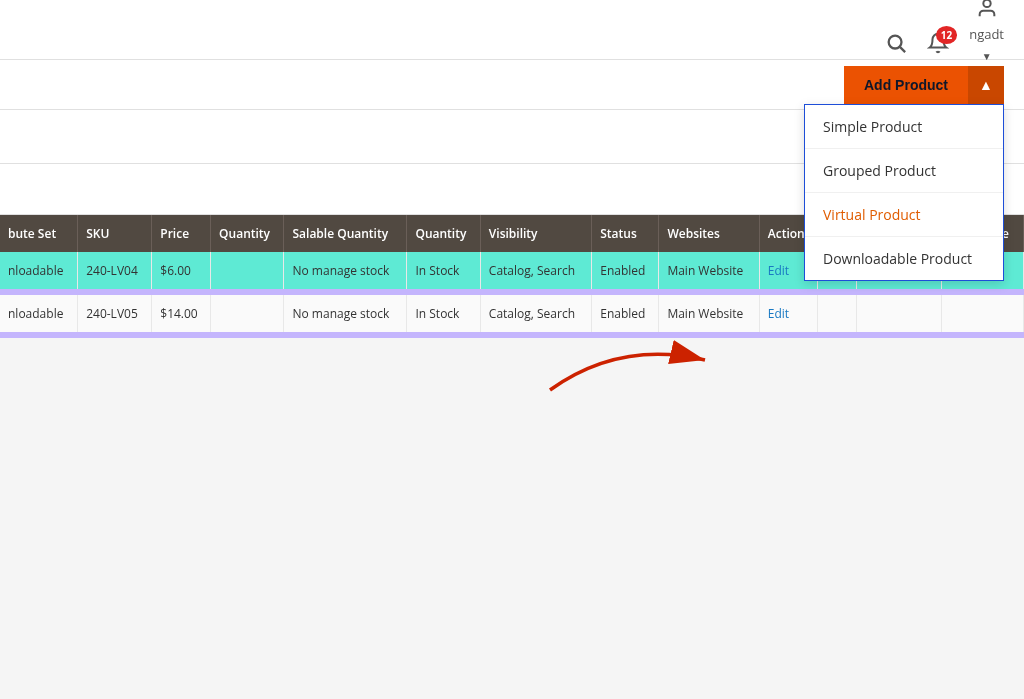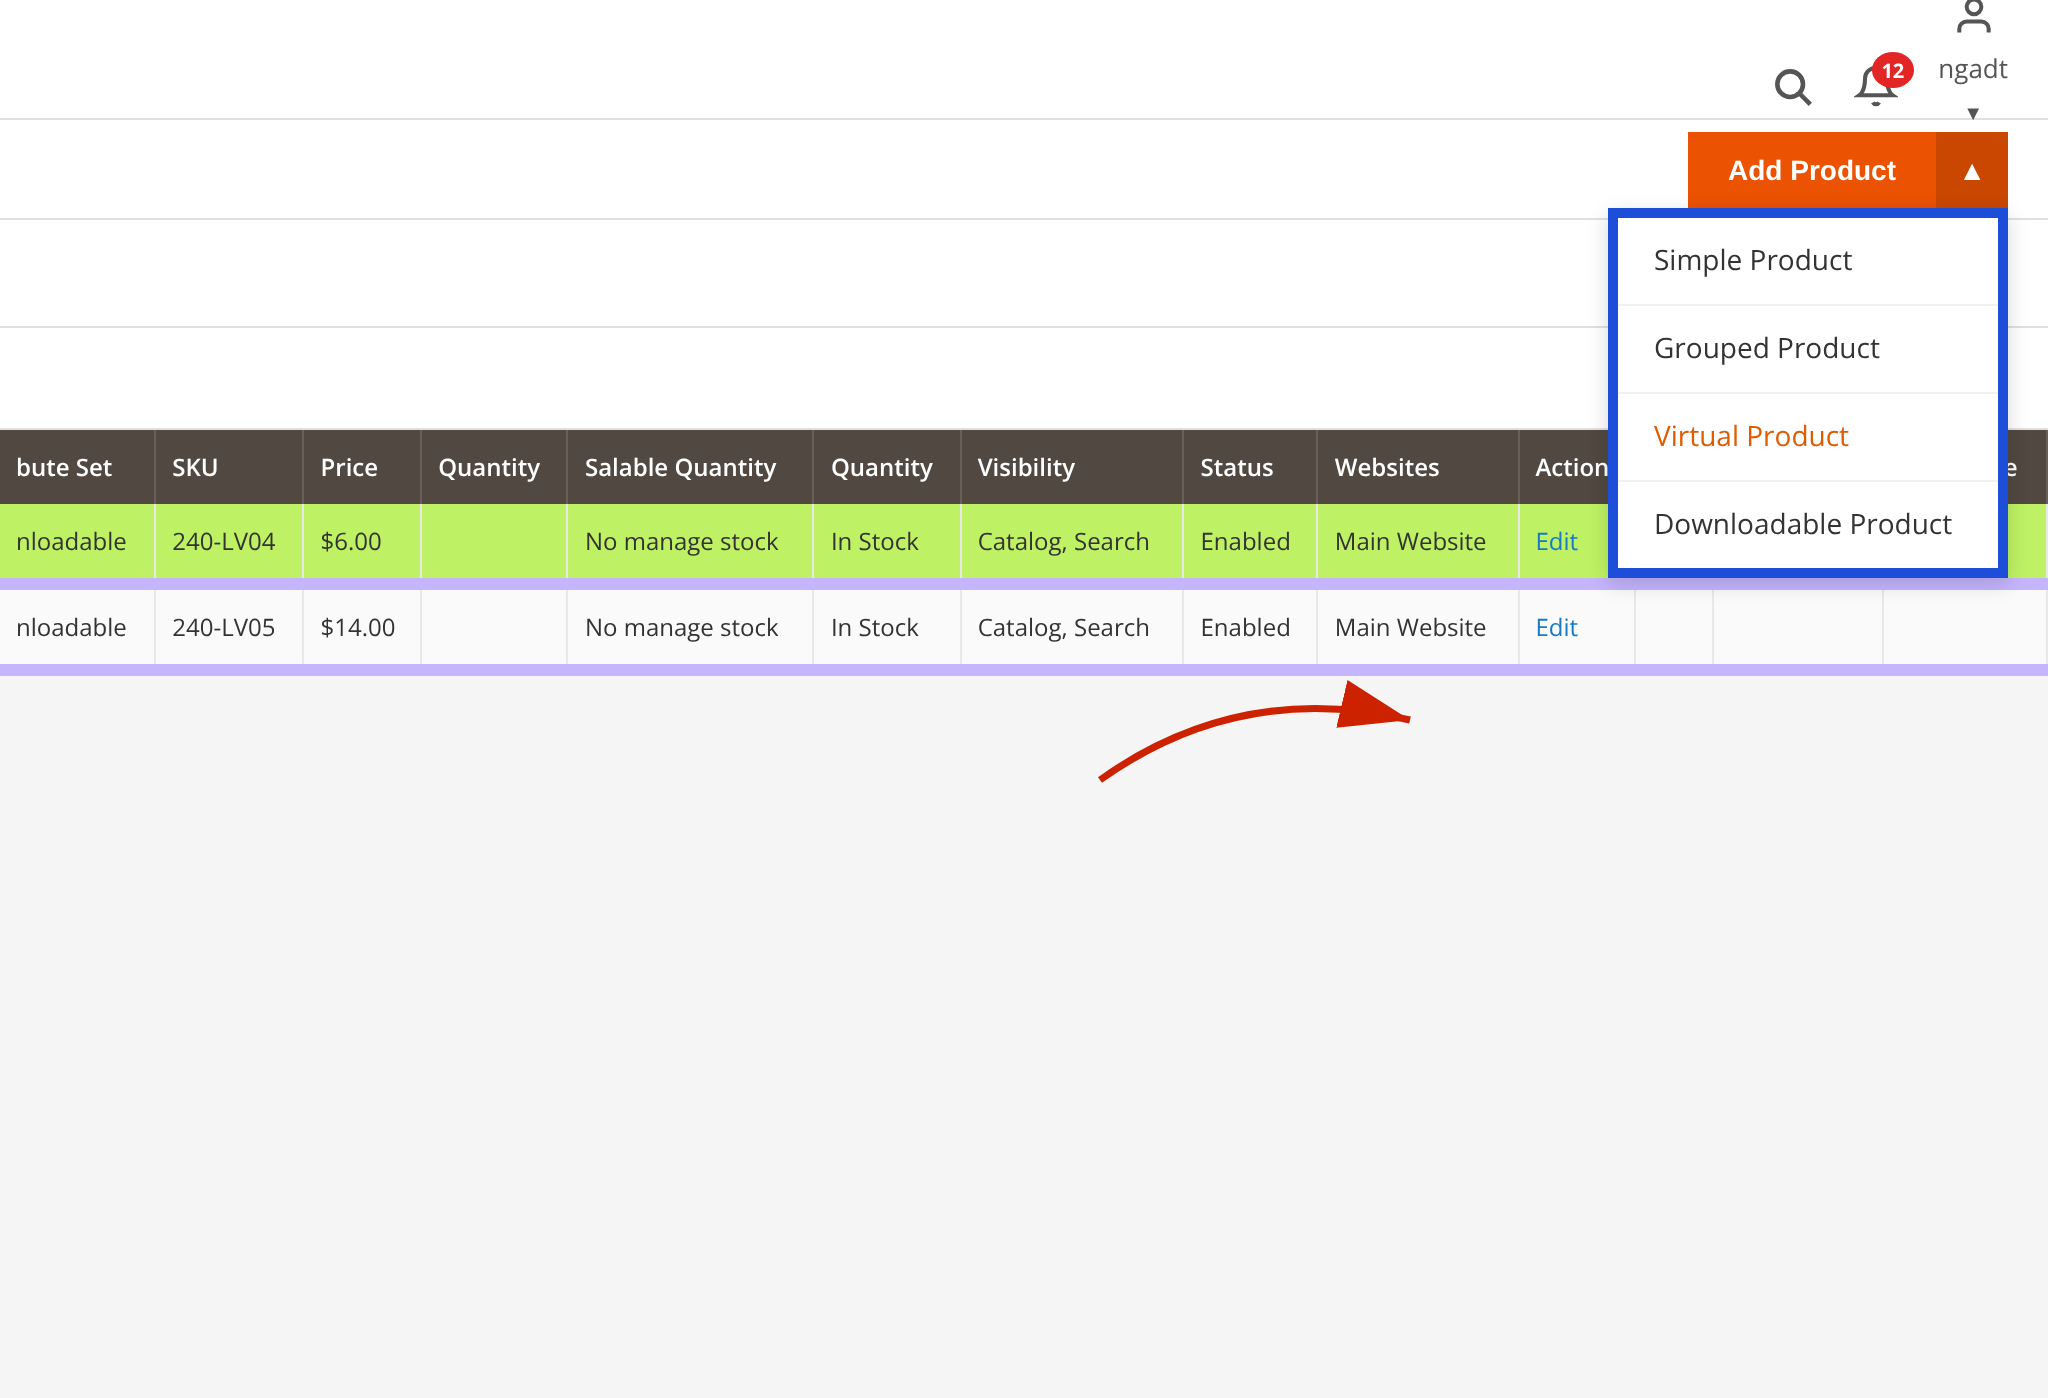--- a/index.html
+++ b/index.html
@@ -44,21 +44,21 @@
     }
 
     
     .add-product-wrapper {
       position: relative;
       display: flex;
       align-items: center;
     }
     .add-product-btn {
       background: #eb5202;
-      color: #ffffff;
+      color: #0f172a;
       border: none;
       padding: 10px 20px;
       font-size: 14px;
       font-weight: 600;
       cursor: pointer;
       height: 38px;
       display: flex;
       align-items: center;
     }
     .add-product-toggle {
@@ -73,21 +73,21 @@
       justify-content: center;
       font-size: 14px;
     }
 
     
     .product-dropdown {
       position: absolute;
       top: 100%;
       right: 0;
       background: #fff;
-      border: 5px solid #1d4ed8;
+      border: 1px solid #1d4ed8;
       box-shadow: 0 3px 10px rgba(0,0,0,0.15);
       min-width: 200px;
       z-index: 1000;
     }
     .product-dropdown-item {
       padding: 12px 18px;
       cursor: pointer;
       color: #333;
       font-size: 14px;
       border-bottom: 1px solid #f0f0f0;
@@ -150,21 +150,21 @@
     .per-page-label { font-size: 13px; color: #555; }
     .page-nav-btn {
       border: 1px solid #ccc;
       background: #fff;
       padding: 5px 10px;
       cursor: pointer;
       color: #999;
     }
 
     
-    .product-table { width: 100%; border-collapse: collapse; background: #bef264; }
+    .product-table { width: 100%; border-collapse: collapse; background: #5eead4; }
     .product-table th {
       background: #514941;
       color: #fff;
       padding: 10px 8px;
       font-size: 12px;
       font-weight: 600;
       text-align: left;
       border-right: 1px solid #6a5f58;
       white-space: nowrap;
     }

